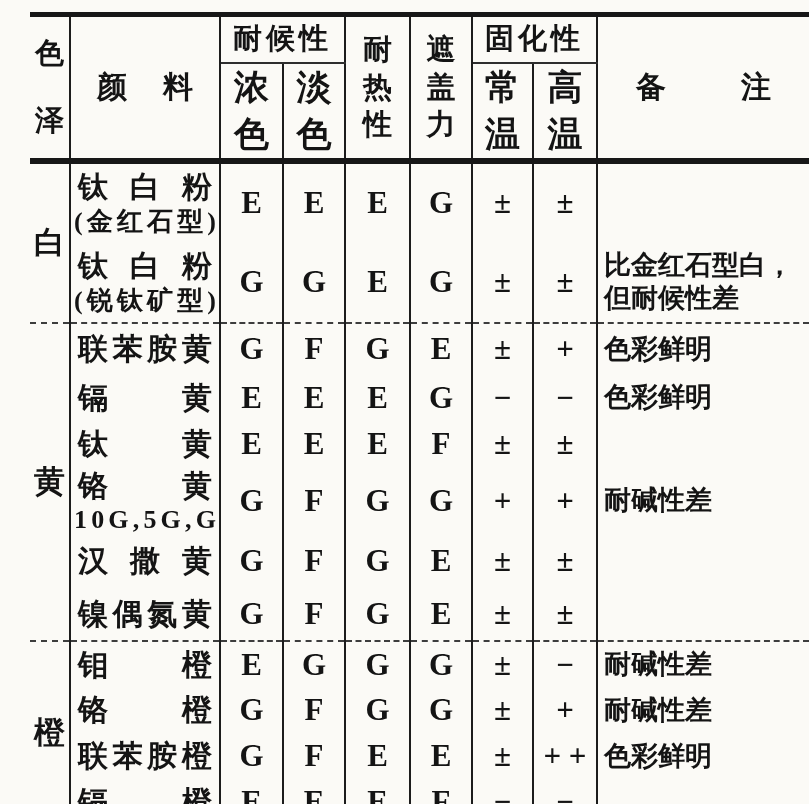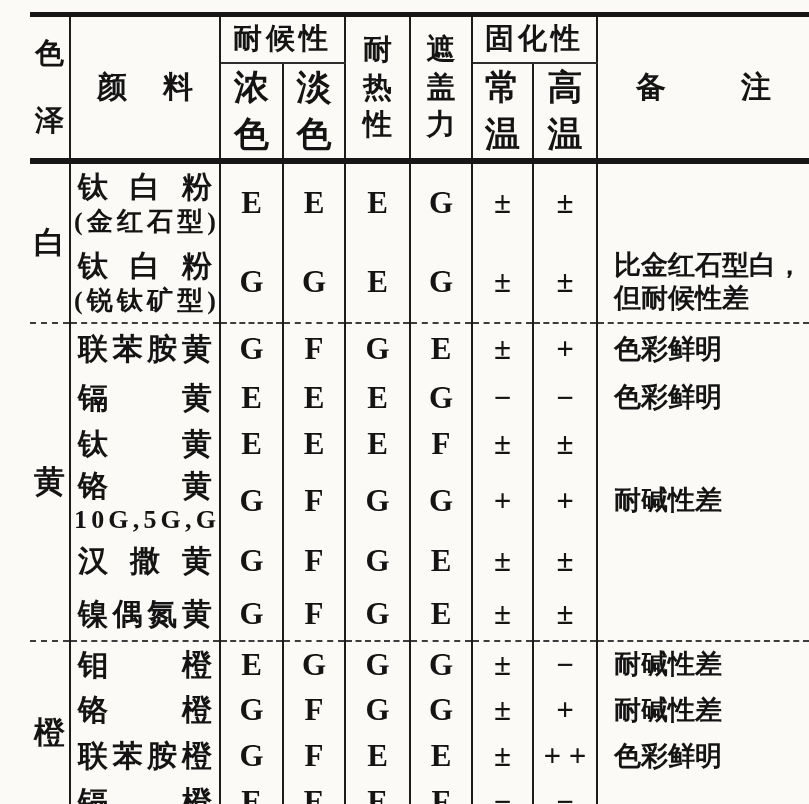--- a/index.html
+++ b/index.html
@@ -47,21 +47,21 @@
   .pname{
     display:flex;justify-content:space-between;align-items:center;
     padding:0 7px;font-size:30px;line-height:1.25;font-weight:700;
   }
   .psub{
     display:flex;justify-content:space-between;align-items:center;
     padding:0 3px;font-size:26px;line-height:1.2;font-weight:700;
   }
   td.remark{
     font-size:27px;text-align:left;line-height:1.22;
-    padding:2px 4px 2px 16px;
+    padding:2px 4px 2px 6px;
   }
 </style>
 </head>
 <body>
 
 <div class="page">
   <table class="tbl" id="pigment-table">
     <colgroup>
       <col style="width:40px">
         <col style="width:150px">

